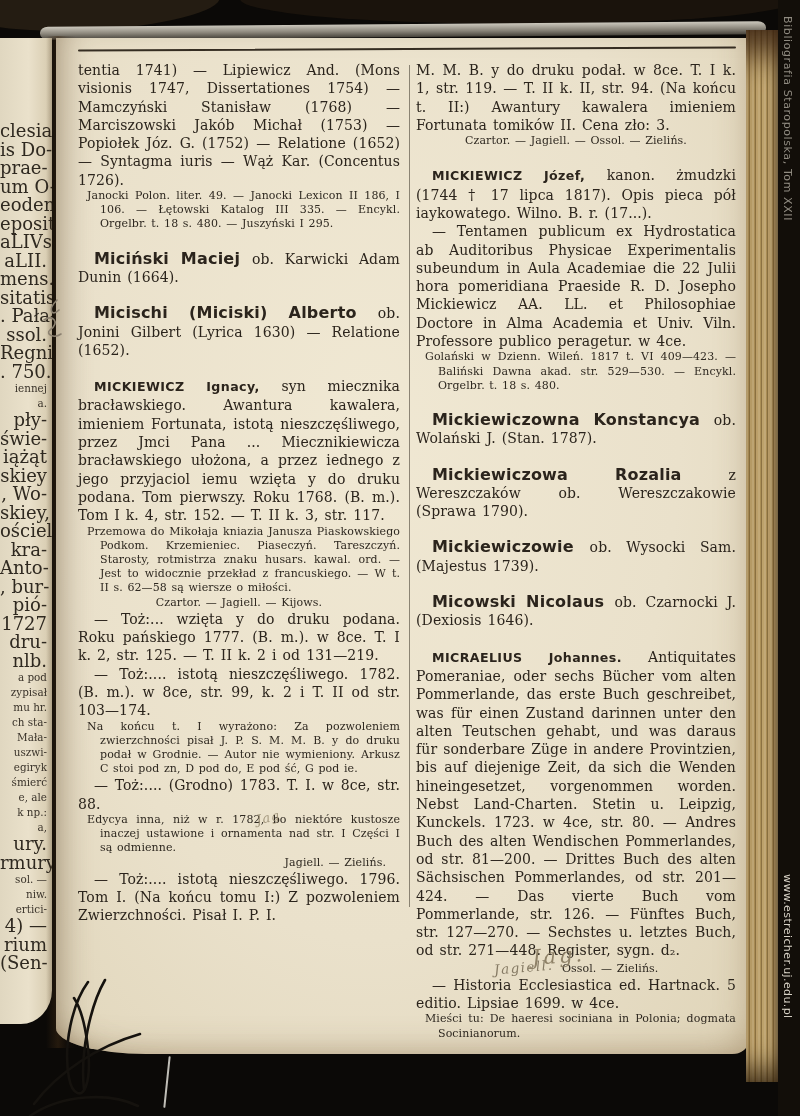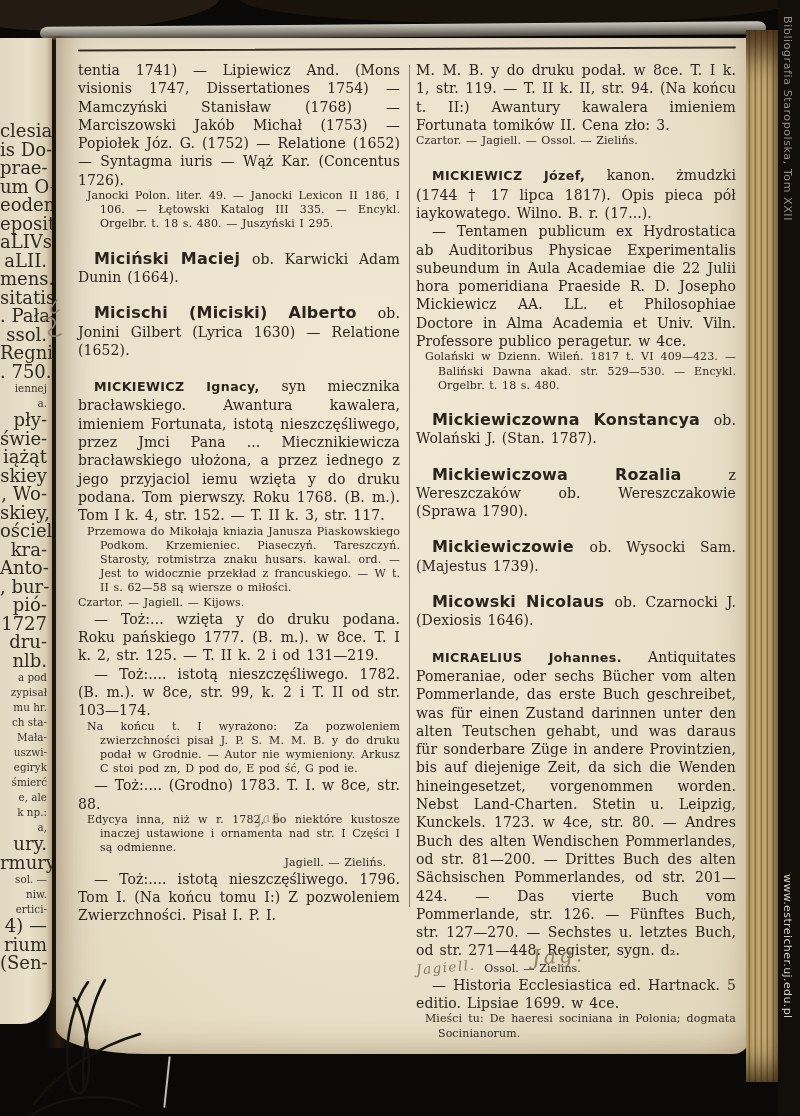--- a/index.html
+++ b/index.html
@@ -53,21 +53,21 @@
   .col p{margin:0;text-align:justify;font-size:14px;line-height:18.3px;
      letter-spacing:.1px;word-spacing:1.4px}
   p.cont{text-indent:0}
   p.body{text-indent:16px}
   p.entry{text-indent:16px;margin-top:18px}
   .lead{font-family:"DejaVu Sans",sans-serif;font-weight:700;font-size:16px;letter-spacing:.2px}
   .lead.caps{font-size:12.6px;letter-spacing:.4px}
   p.sm,p.sm-flush,p.sm-center,p.sm-right{font-size:11px;line-height:14.2px;word-spacing:1px;color:#2e2820}
   p.sm{padding-left:22px;text-indent:-13px}
   p.sm-flush{padding-left:6px;text-align:left;text-indent:0}
-  p.sm-center{text-align:left;text-indent:0;padding:0}
+  p.sm-center{text-align:center;text-indent:0;padding:0}
   p.sm-right{text-align:right;text-indent:0;padding-right:14px}
 
   .hw-inline{font-style:italic;color:#857a64;font-size:13.5px;letter-spacing:1.5px;
      margin-right:9px;display:inline-block;transform:rotate(-5deg)}
 
   
   .fore-edge{position:absolute;left:746px;top:30px;width:32px;height:1052px;
      background:repeating-linear-gradient(90deg,#c6ac79 0 2px,#ae9158 2px 3px,#8e7443 3px 4px,#c0a46d 4px 6px)}
   .fore-edge:after{content:"";position:absolute;inset:0;
      box-shadow:inset 0 46px 34px -22px rgba(55,32,14,.85),

